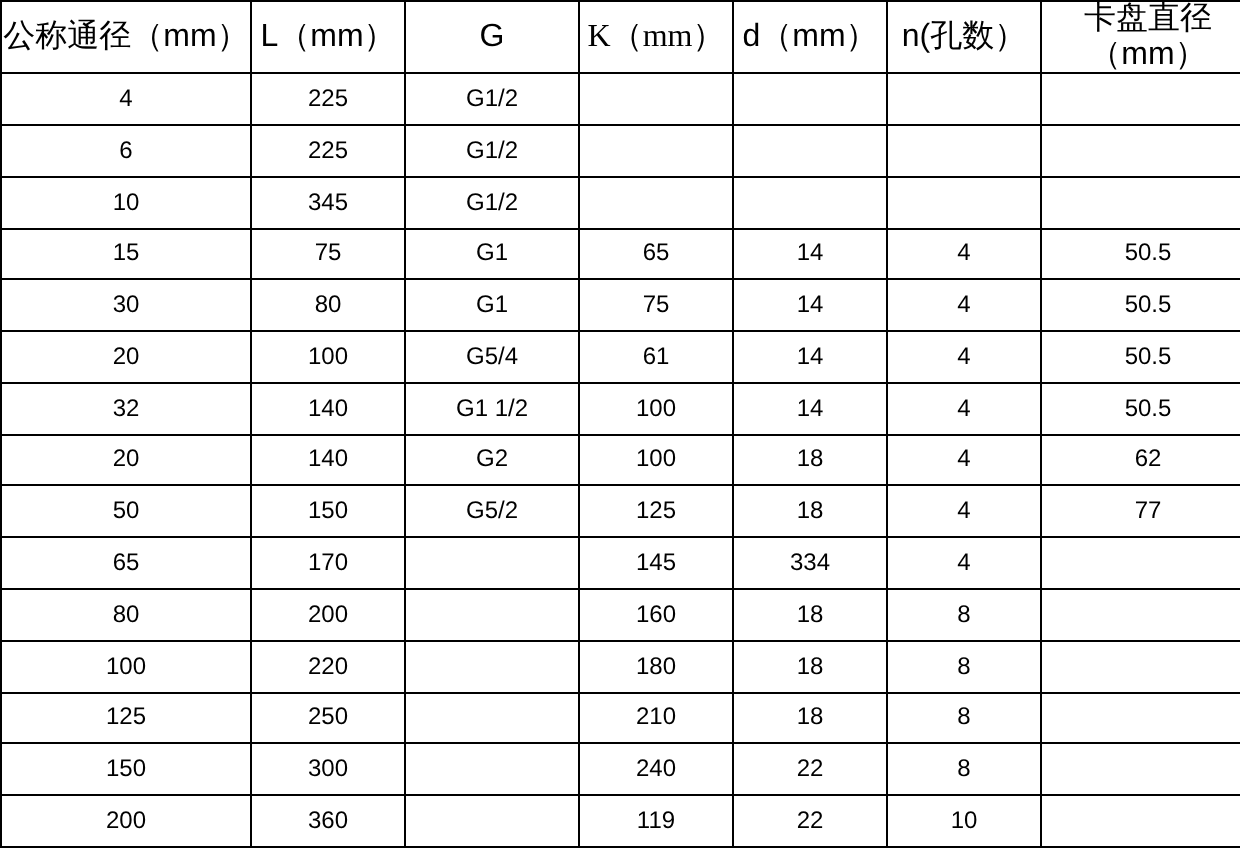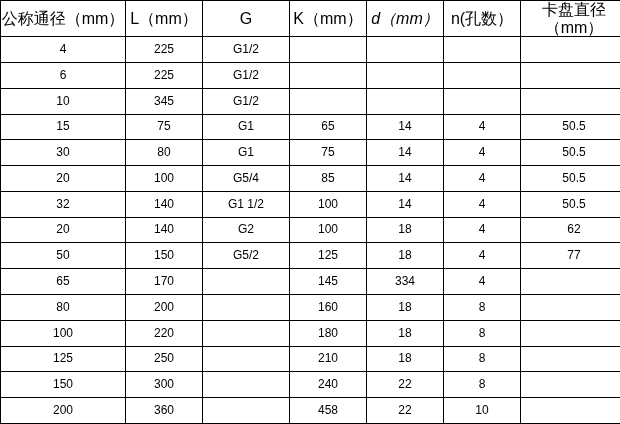--- a/index.html
+++ b/index.html
@@ -28,22 +28,22 @@
     font-weight: normal;
     padding: 0;
     line-height: 1.1;
   }
   #spec-table thead td {
     font-size: 16px;
   }
   .col-0 { width: 124px; }
   .col-1 { width: 76px; }
   .col-2 { width: 86px; }
-  .col-3 { width: 76px; }
-  .col-4 { width: 76px; font-style: italic; }
+  .col-3 { width: 76px; font-family: Liberation Serif, serif; }
+  .col-4 { width: 76px; }
   .col-5 { width: 76px; }
   .col-6 { width: 106px; }
   td.blank { border-left: 1px solid #000; border-right: 1px solid #000; border-top: none; border-bottom: none; }
 </style>
 </head>
 <body>
 
 <table id="spec-table">
   <thead>
     <tr>
@@ -99,21 +99,21 @@
       <td>G1</td>
       <td>75</td>
       <td>14</td>
       <td>4</td>
       <td>50.5</td>
     </tr>
     <tr>
       <td>20</td>
       <td>100</td>
       <td>G5/4</td>
-      <td>85</td>
+      <td>61</td>
       <td>14</td>
       <td>4</td>
       <td>50.5</td>
     </tr>
     <tr>
       <td>32</td>
       <td>140</td>
       <td>G1  1/2</td>
       <td>100</td>
       <td>14</td>
@@ -180,19 +180,19 @@
       <td class="blank"></td>
       <td>240</td>
       <td>22</td>
       <td>8</td>
       <td class="blank"></td>
     </tr>
     <tr>
       <td>200</td>
       <td>360</td>
       <td class="blank"></td>
-      <td>458</td>
+      <td>119</td>
       <td>22</td>
       <td>10</td>
       <td class="blank"></td>
     </tr>
   </tbody>
 </table>
 
 </body></html>

